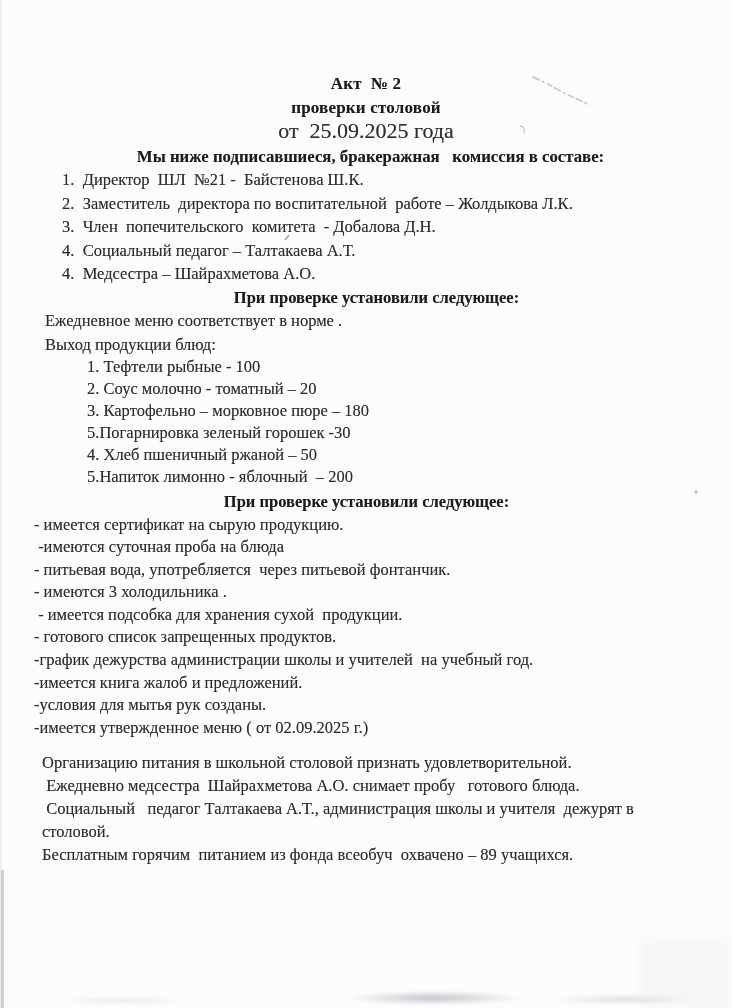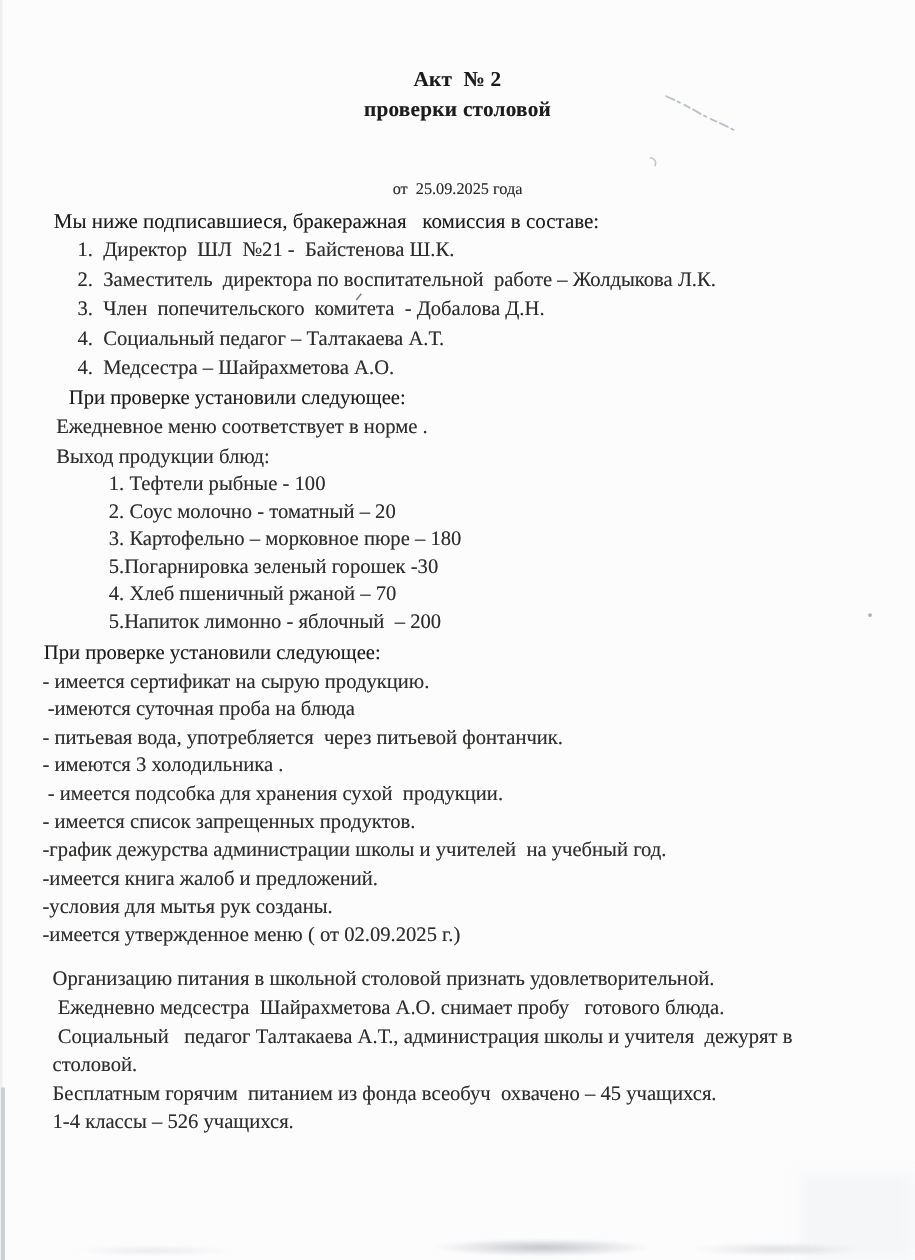--- a/index.html
+++ b/index.html
@@ -2,26 +2,26 @@
 <html><head>
 <meta charset="utf-8">
 <style>
   html,body { margin:0; padding:0; background:#e8e8e8; }
   .page {
     position:relative; width:732px; height:1008px;
     background:#fcfcfd; overflow:hidden;
     font-family:"Liberation Serif","DejaVu Serif",serif;
     color:#2e2d2b; font-size:16.5px; line-height:23.5px;
   }
-  .content { position:absolute; inset:0; padding:52px 34px 0 34px; box-sizing:border-box; }
+  .content { position:absolute; inset:0; padding:72px 34px 0 34px; box-sizing:border-box; }
   .line { white-space:pre-wrap; text-shadow:0 0 .5px rgba(45,45,45,.45); }
-  .bold { font-weight:normal; color:#1d1c1a; }
+  .bold { font-weight:bold; color:#1d1c1a;text-align:center; }
   .doc-header { text-align:center; margin-bottom:2px; }
   .doc-header .t1, .doc-header .t2 { font-weight:bold; font-size:17px; letter-spacing:.2px; color:#1d1c1a; }
-  .doc-header .t3 { font-size:13px;margin-top:40px; }
+  .doc-header .t3 { font-size:22px; }
   .intro-heading { margin-left:9px; font-size:16.8px; }
   .members { margin-left:28px; }
   .check1-heading { margin-left:21px; }
   .body-line { margin-left:11px; }
   .dishes { margin-left:53px; line-height:22px; }
   .check2-heading { margin-left:1px; margin-top:2px; }
   .findings { line-height:22.6px; max-width:648px; }
   .conclusion { margin-left:8px; margin-top:13px; line-height:22.8px; max-width:620px; }
   
   .artifact { position:absolute; pointer-events:none; }
@@ -60,45 +60,44 @@
 
     <div class="line bold check1-heading">При проверке установили следующее:</div>
     <div class="line body-line">Ежедневное меню соответствует в норме .</div>
     <div class="line body-line">Выход продукции блюд:</div>
 
     <div class="dishes">
       <div class="line">1. Тефтели рыбные - 100</div>
       <div class="line">2. Соус молочно - томатный – 20</div>
       <div class="line">3. Картофельно – морковное пюре – 180</div>
       <div class="line">5.Погарнировка зеленый горошек -30</div>
-      <div class="line">4. Хлеб пшеничный ржаной – 70</div>
+      <div class="line">4. Хлеб пшеничный ржаной – 50</div>
       <div class="line">5.Напиток лимонно - яблочный  – 200</div>
     </div>
 
     <div class="line bold check2-heading">При проверке установили следующее:</div>
 
     <div class="findings">
       <div class="line">- имеется сертификат на сырую продукцию.</div>
       <div class="line"> -имеются суточная проба на блюда</div>
       <div class="line">- питьевая вода, употребляется  через питьевой фонтанчик.</div>
       <div class="line">- имеются 3 холодильника .</div>
       <div class="line"> - имеется подсобка для хранения сухой  продукции.</div>
-      <div class="line">- имеется список запрещенных продуктов.</div>
+      <div class="line">- готового список запрещенных продуктов.</div>
       <div class="line">-график дежурства администрации школы и учителей  на учебный год.</div>
       <div class="line">-имеется книга жалоб и предложений.</div>
       <div class="line">-условия для мытья рук созданы.</div>
       <div class="line">-имеется утвержденное меню ( от 02.09.2025 г.)</div>
     </div>
 
     <div class="conclusion">
       <div class="line">Организацию питания в школьной столовой признать удовлетворительной.</div>
       <div class="line"> Ежедневно медсестра  Шайрахметова А.О. снимает пробу   готового блюда.</div>
       <div class="line"> Социальный   педагог Талтакаева А.Т., администрация школы и учителя  дежурят в столовой.</div>
-      <div class="line">Бесплатным горячим  питанием из фонда всеобуч  охвачено – 45 учащихся.</div>
-      <div class="line">1-4 классы – 526 учащихся.</div>
+      <div class="line">Бесплатным горячим  питанием из фонда всеобуч  охвачено – 89 учащихся.</div>
     </div>
 
   </div>
 
   <svg class="svg-marks" width="732" height="1008" viewBox="0 0 732 1008">
     <path d="M533,77 C544,82 552,86 562,92 C570,96 580,100 587,104" stroke="#a8aeb8" stroke-width="1.5" fill="none" stroke-linecap="round" stroke-dasharray="7 3 2 4 5 3" opacity="0.75"></path>
     <path d="M520,126 q6,1 4,7" stroke="#b4bac2" stroke-width="1.3" fill="none" opacity="0.8"></path>
     <path d="M285,240 l4,-5" stroke="#5f5e5c" stroke-width="1.2" opacity="0.8"></path>
     <circle cx="696" cy="492" r="1.5" fill="#8a8f98" opacity="0.7"></circle>
   </svg>

